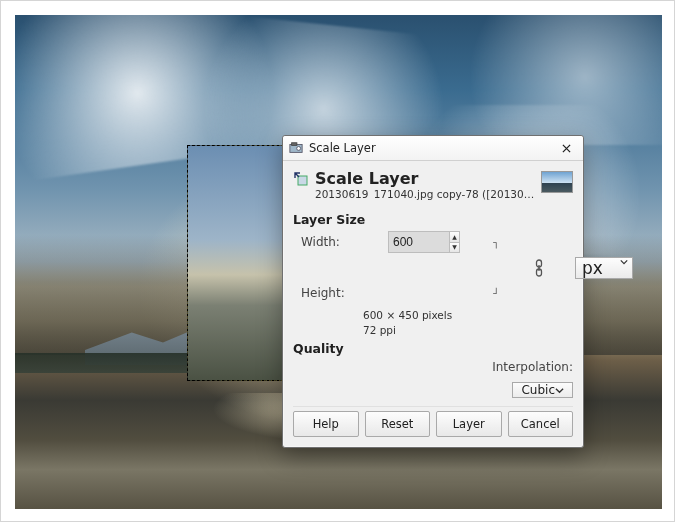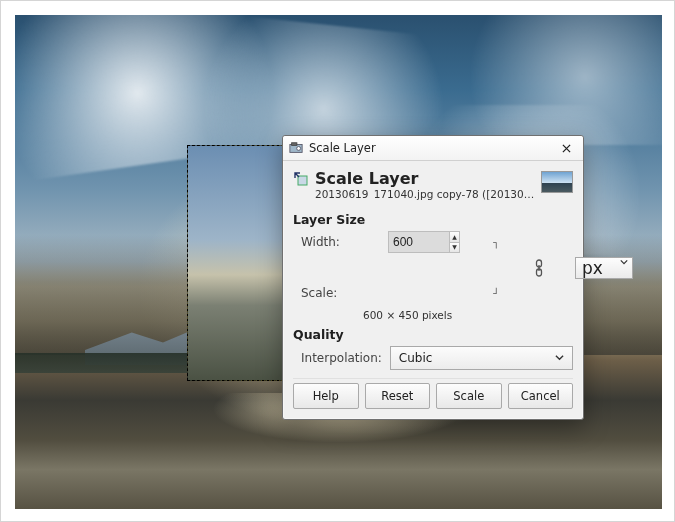--- a/index.html
+++ b/index.html
@@ -147,21 +147,21 @@
   .unit-select .sel {
     height:20px; width:46px; border:1px solid var(--btn-border);
     background:linear-gradient(#fdfdfd,#eaeaea);
     display:flex; justify-content:space-between;
     padding:0 4px 0 6px; font-size:17px; cursor:pointer;
   }
   .unit-select .sel svg { width:8px; height:8px;}
   .size-info { margin:4px 0 2px 70px; font-size:10.5px; color:#333; line-height:1.4;}
   .quality-row {
     margin:4px 0 8px 8px;
-    display:flex; align-items:center; gap:8px;
+    display:flex; align-items:flex-end; gap:8px;flex-direction:column;
   }
   .interp-select {
     flex:1;
     height:22px; border:1px solid var(--btn-border);
     background:linear-gradient(#fcfcfc,#ececec);
     display:flex; align-items:center; justify-content:space-between;
     padding:0 8px; font-size:12px; cursor:pointer;
   }
   .interp-select svg { width:9px; height:9px;}
   .btn-row {
@@ -245,26 +245,27 @@
           </div>
           <div class="unit-select" style="grid-column:5;">
             <div class="sel">
               <span>px</span>
               <svg viewBox="0 0 10 10">
                   <path d="M1 3 L5 7 L9 3" fill="none" stroke="#333" stroke-width="1.5"></path>
                 </svg>
             </div>
           </div>
 
-          <div class="lbl">Scale:</div>
+          <div class="lbl">Height:</div>
           <div class="link-bracket" style="grid-column:3; grid-row:2;">┘</div>
         </div>
 
         <div class="size-info">
           <div>600 × 450 pixels</div>
+          <div>72 ppi</div>
         </div>
 
         <h2 class="section">Quality</h2>
         <div class="quality-row">
           <div class="lbl">Interpolation:</div>
           <div class="interp-select">
             <span>Cubic</span>
             <svg viewBox="0 0 10 10">
                 <path d="M1 3 L5 7 L9 3" fill="none" stroke="#333" stroke-width="1.5"></path>
               </svg>
@@ -272,21 +273,21 @@
         </div>
 
         <div class="btn-row">
           <div class="btn">
               <span>Help</span>
             </div>
           <div class="btn">
               <span>Reset</span>
             </div>
           <div class="btn">
-              <span>Scale</span>
+              <span>Layer</span>
             </div>
           <div class="btn">
               <span>Cancel</span>
             </div>
         </div>
       </div>
     </div>
 
   </div>
 </div>

